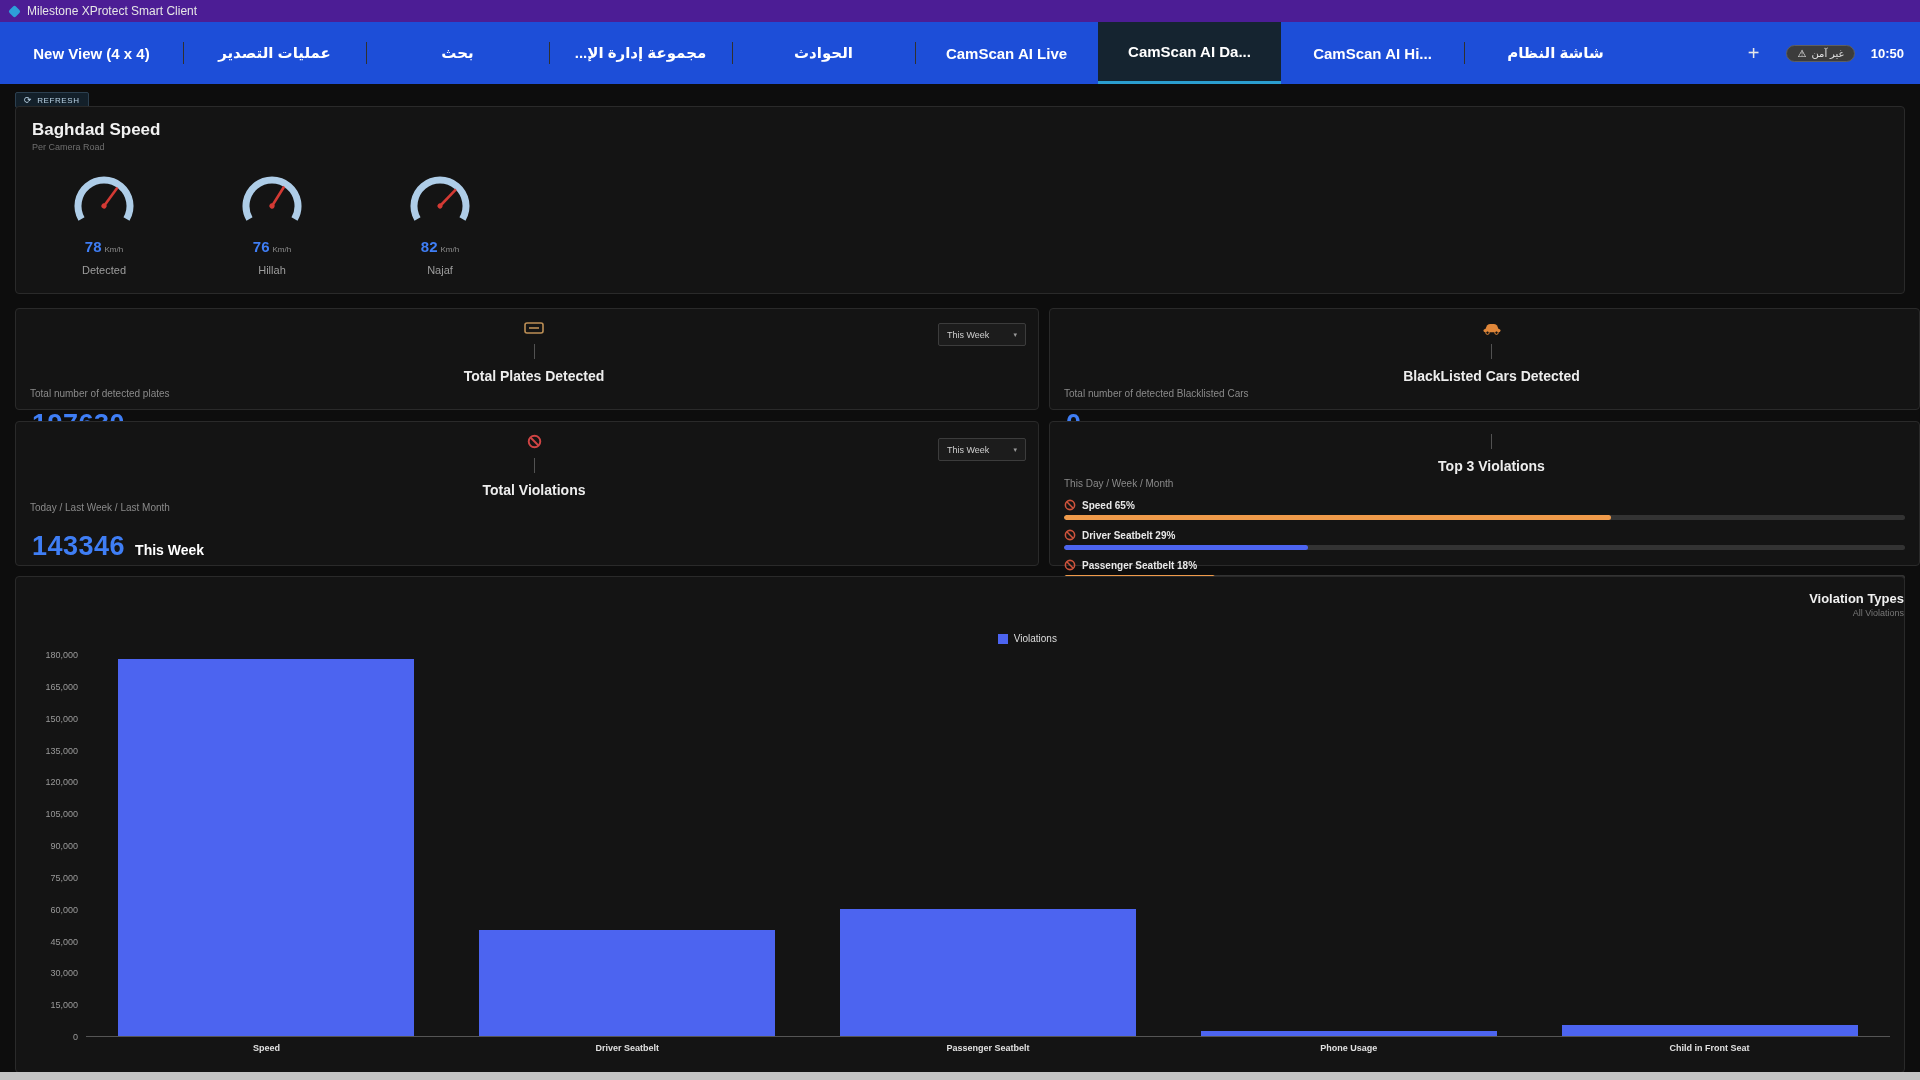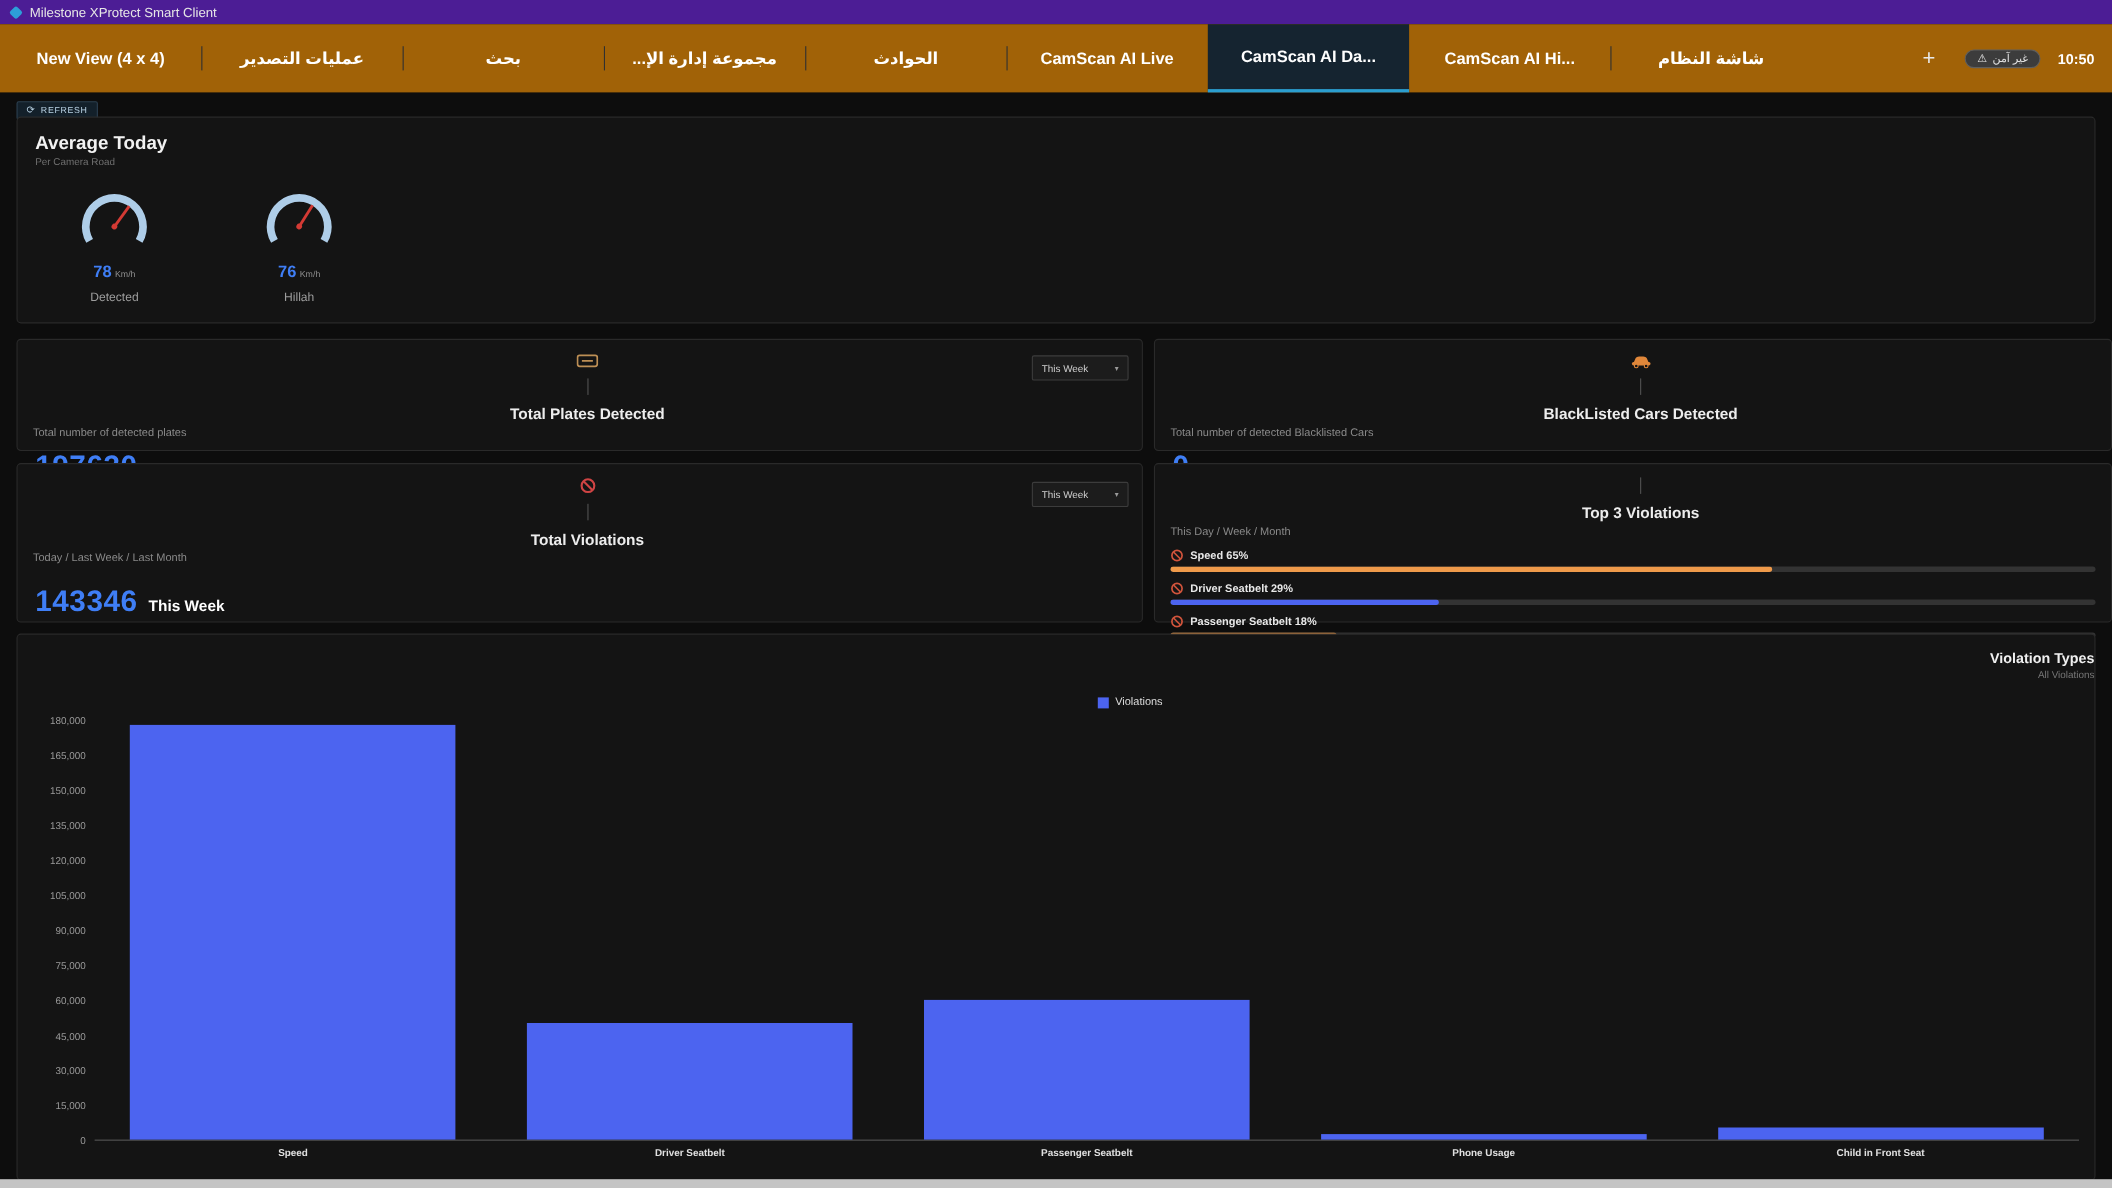--- a/index.html
+++ b/index.html
@@ -11,21 +11,21 @@
     font-family: "Liberation Sans", "DejaVu Sans", sans-serif;
     color: #ddd;
   }
   
   .titlebar { position: absolute; top: 0; left: 0; width: 1920px; height: 22px;
     background: #4c1d95; display: flex; align-items: center; padding: 0 10px; gap: 8px; }
   .logo { width: 9px; height: 9px; background: #2d9fd8; transform: rotate(45deg); border-radius: 2px; flex: 0 0 auto; }
   .titlebar-text { font-size: 12px; color: #e6e6e6; }
   
   .tabbar { position: absolute; top: 22px; left: 0; width: 1920px; height: 62px;
-    background: #a16207; display: flex; align-items: stretch; }
+    background: #1d4ed8; display: flex; align-items: stretch; }
   .tab { width: 183px; display: flex; align-items: center; justify-content: center;
     font-size: 15px; font-weight: bold; color: #fff; position: relative; cursor: default; }
   .tab:not(:first-child)::before { content: ""; position: absolute; left: 0; top: 20px; bottom: 20px; width: 1px; background: #303030; }
   .tab.active { background: #152430; border-bottom: 3px solid #2b9ecf; }
   .tab.active::before, .tab.active + .tab::before { display: none; }
   .tabbar-right { margin-left: auto; display: flex; align-items: center; gap: 16px; padding-right: 16px; }
   .plus-btn { font-size: 20px; color: #e8e8e8; width: 34px; text-align: center; font-weight: normal; }
   .status-badge { display: flex; align-items: center; gap: 5px; background: #3c3c3c;
     border: 1px solid #5f5f5f; border-radius: 10px; padding: 2px 10px; font-size: 10px; color: #e2e2e2; }
   .status-badge .warn { font-size: 10px; color: #e8e8e8; }
@@ -133,21 +133,21 @@
     <div class="clock">10:50</div>
   </div>
 </div>
 
 <div class="refresh-btn">
   <span class="r-icon">⟳</span>
   <span>REFRESH</span>
 </div>
 
 <div class="panel" id="panel-avg">
-  <div class="panel-title-lg">Average Today</div>
+  <div class="panel-title-lg">Baghdad Speed</div>
   <div class="panel-subtle">Per Camera Road</div>
   <div class="gauges">
     <div class="gauge-block">
       <svg viewBox="0 0 70 58" width="70" height="58">
         <path d="M 12.5 51 A 26 26 0 1 1 57.5 51" fill="none" stroke="#aecde8" stroke-width="7"></path>
         <g transform="rotate(36.0 35 38)">
           <line x1="35" y1="38" x2="35" y2="15" stroke="#d43a34" stroke-width="2.6"></line>
           <circle cx="35" cy="38" r="2.6" fill="#d43a34"></circle>
         </g>
       </svg>
@@ -157,20 +157,31 @@
     <div class="gauge-block">
       <svg viewBox="0 0 70 58" width="70" height="58">
         <path d="M 12.5 51 A 26 26 0 1 1 57.5 51" fill="none" stroke="#aecde8" stroke-width="7"></path>
         <g transform="rotate(32.0 35 38)">
           <line x1="35" y1="38" x2="35" y2="15" stroke="#d43a34" stroke-width="2.6"></line>
           <circle cx="35" cy="38" r="2.6" fill="#d43a34"></circle>
         </g>
       </svg>
       <div class="gauge-value-row"><span class="g-val">76</span><span class="g-unit">Km/h</span></div>
       <div class="gauge-city">Hillah</div>
+    </div>
+    <div class="gauge-block">
+      <svg viewBox="0 0 70 58" width="70" height="58">
+        <path d="M 12.5 51 A 26 26 0 1 1 57.5 51" fill="none" stroke="#aecde8" stroke-width="7"></path>
+        <g transform="rotate(44.0 35 38)">
+          <line x1="35" y1="38" x2="35" y2="15" stroke="#d43a34" stroke-width="2.6"></line>
+          <circle cx="35" cy="38" r="2.6" fill="#d43a34"></circle>
+        </g>
+      </svg>
+      <div class="gauge-value-row"><span class="g-val">82</span><span class="g-unit">Km/h</span></div>
+      <div class="gauge-city">Najaf</div>
     </div>
   </div>
 </div>
 
 <div class="panel" id="panel-plates">
   <div class="panel-head">
     <svg width="20" height="14" viewBox="0 0 20 14">
       <rect x="1" y="2" width="18" height="10" rx="2" fill="none" stroke="#bd8f55" stroke-width="1.6"></rect>
       <line x1="5" y1="7" x2="15" y2="7" stroke="#bd8f55" stroke-width="1.6"></line>
     </svg>

